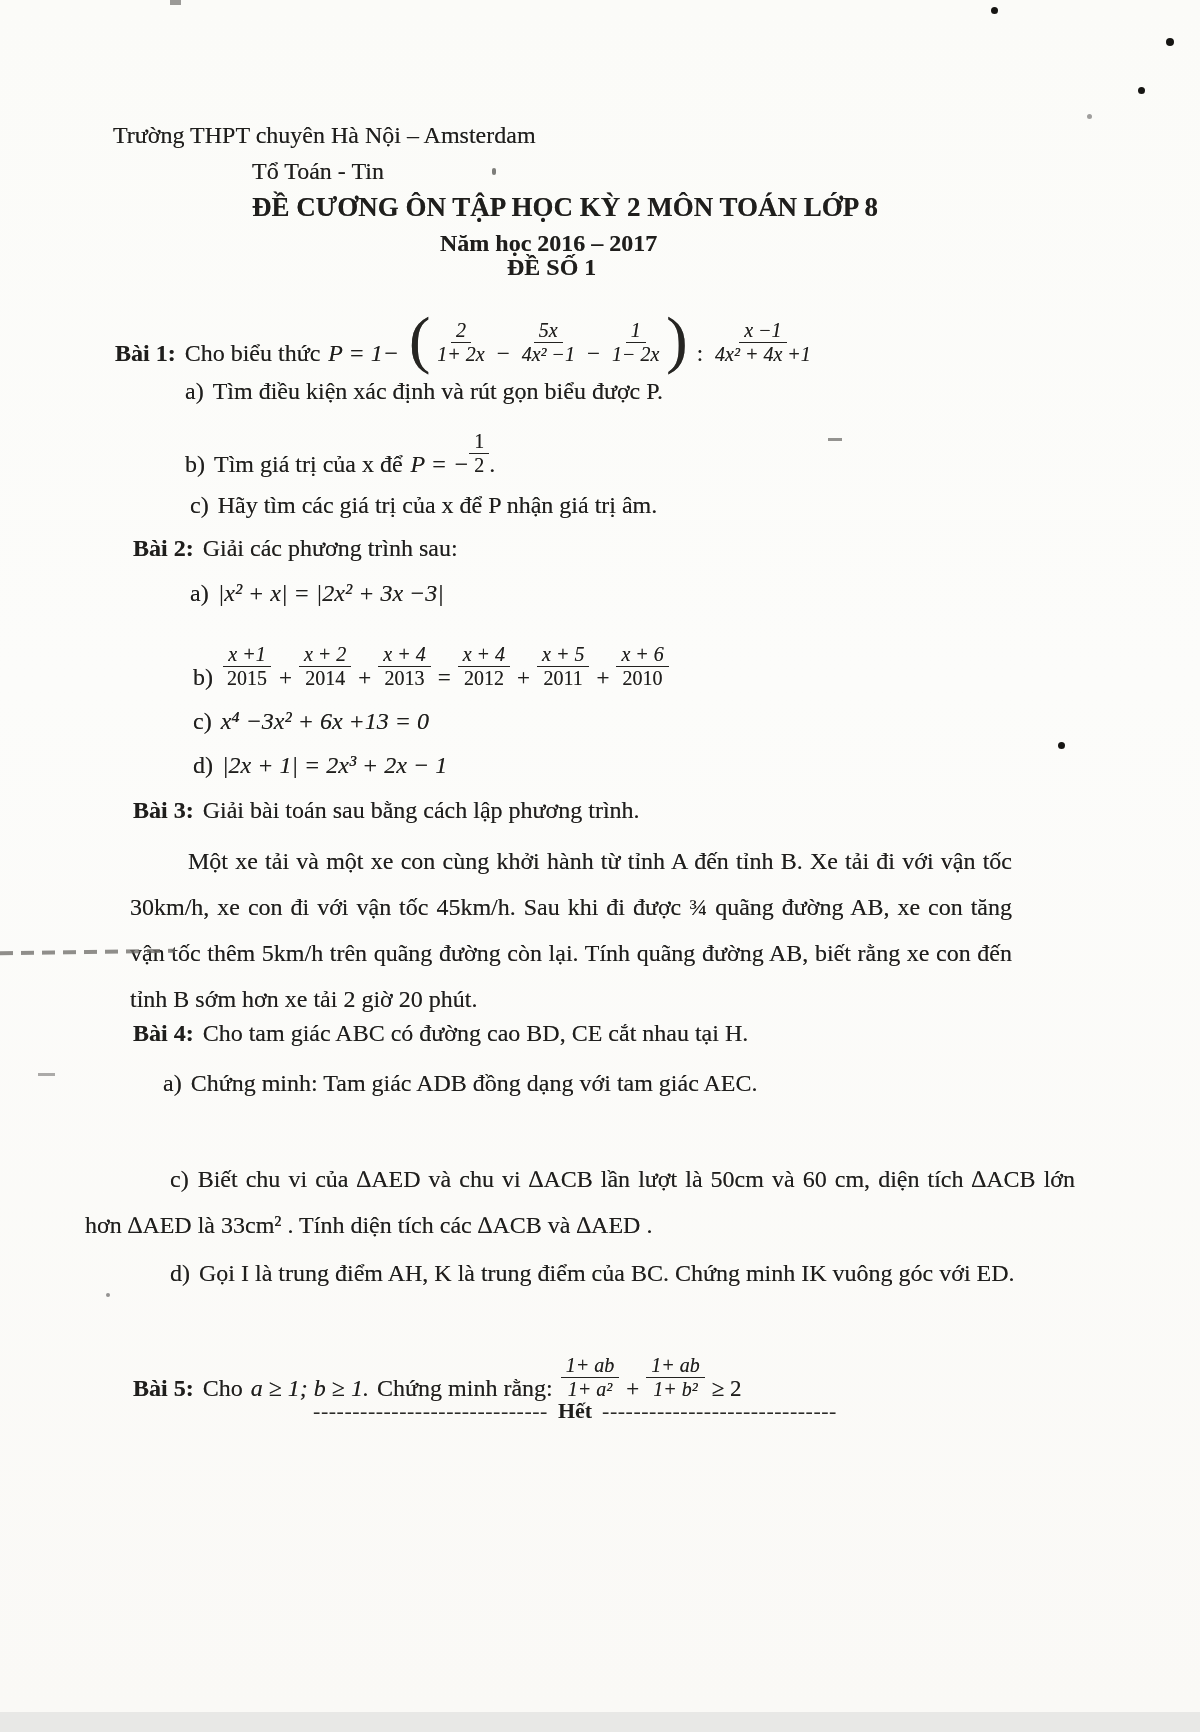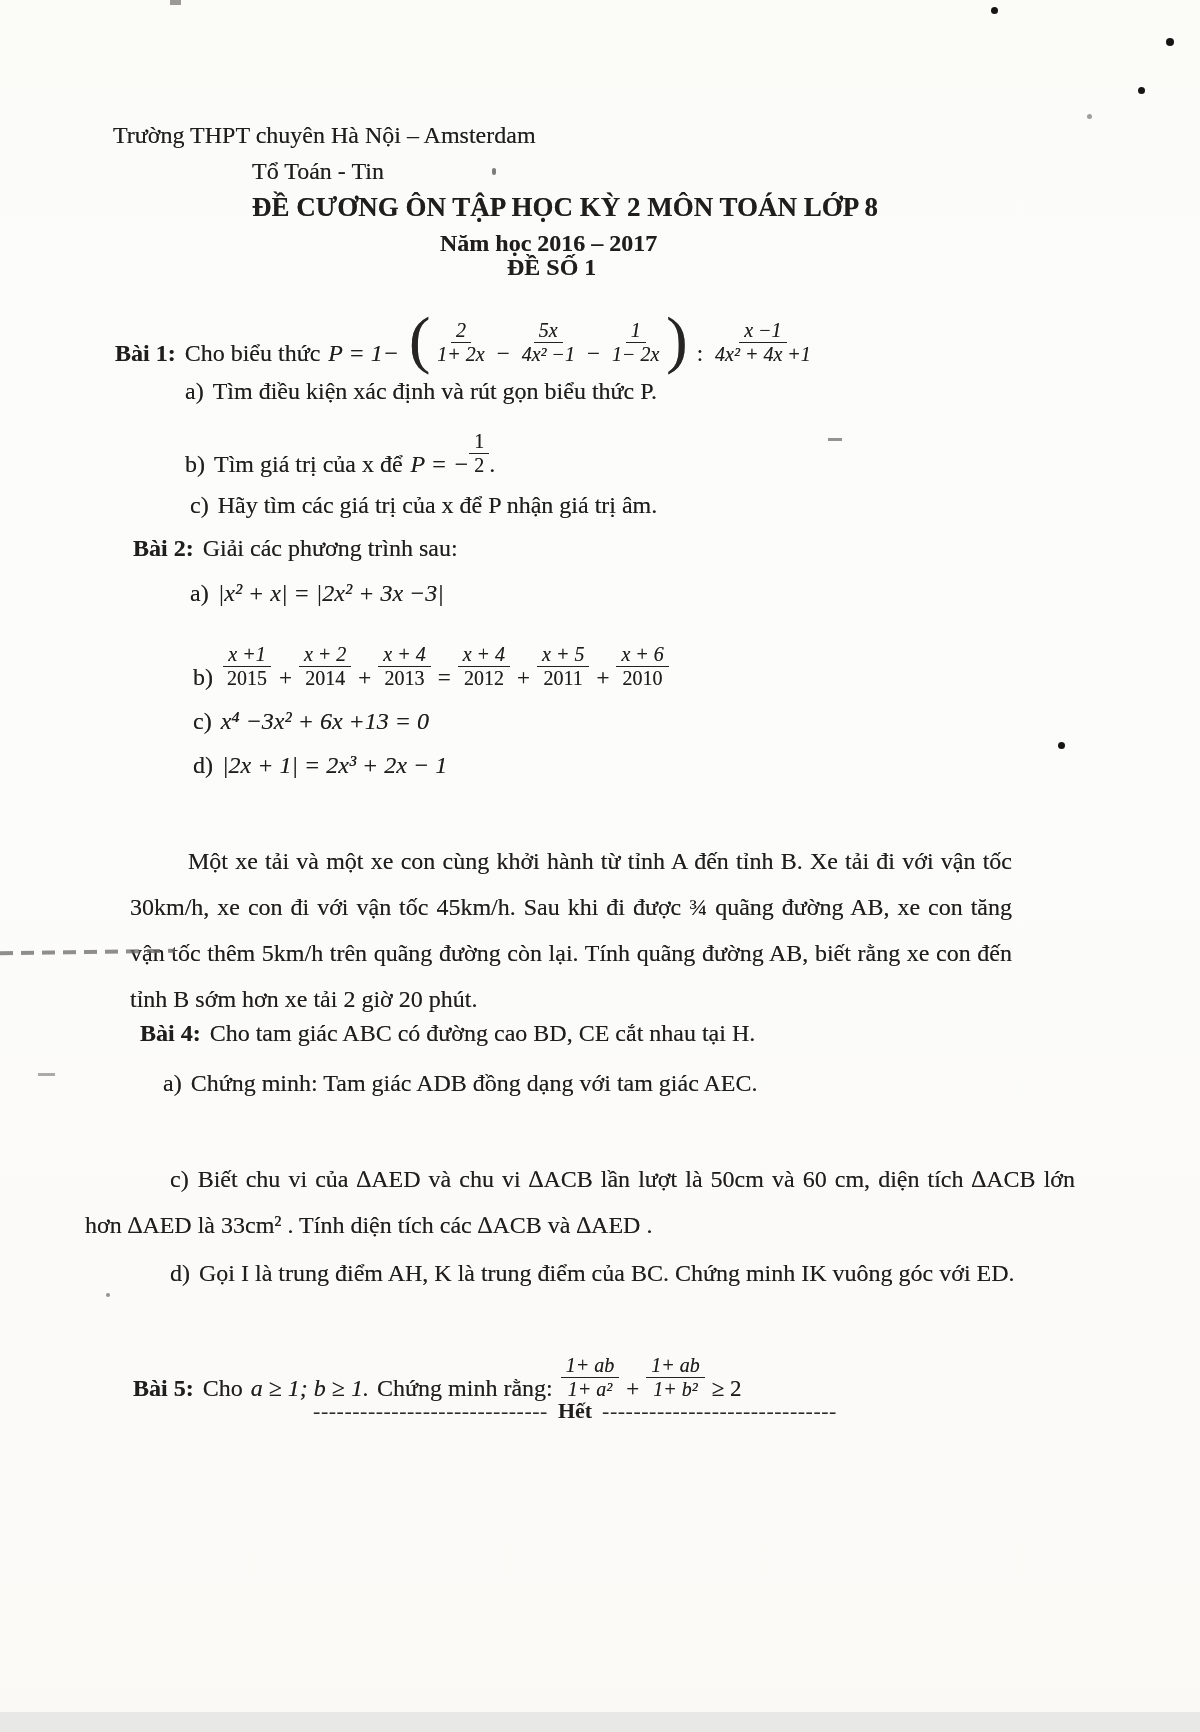--- a/index.html
+++ b/index.html
@@ -67,21 +67,21 @@
       </span>
     <span class="paren">)</span>
     <span class="op">:</span>
     <span class="frac mi">
         <span class="num">x −1</span>
         <span class="den">4x² + 4x +1</span>
       </span>
   </div>
 
   <div class="line" style="left:185px;top:378px;">
-    <span class="ilabel">a)</span><span>Tìm điều kiện xác định và rút gọn biểu thức P.</span>
+    <span class="ilabel">a)</span><span>Tìm điều kiện xác định và rút gọn biểu được P.</span>
   </div>
 
   <div class="line row" style="left:185px;top:418px;height:60px;">
     <span class="ilabel">b)</span>
     <span class="gap">Tìm giá trị của x để</span>
     <span class="mi">P = −</span>
     <span class="frac">
         <span class="num">1</span>
         <span class="den">2</span>
       </span>
@@ -134,24 +134,27 @@
   </div>
 
   <div class="line" style="left:193px;top:708px;">
     <span class="ilabel">c)</span><span class="mi">x⁴ −3x² + 6x +13 = 0</span>
   </div>
 
   <div class="line" style="left:193px;top:752px;">
     <span class="ilabel">d)</span><span class="mi">|2x + 1| = 2x³ + 2x − 1</span>
   </div>
 
+  <div class="line" style="left:133px;top:797px;">
+    <span class="blabel">Bài 3:</span><span>Giải bài toán sau bằng cách lập phương trình.</span>
+  </div>
 
   <div class="para" style="left:130px;top:838px;width:882px;text-indent:58px;">Một xe tải và một xe con cùng khởi hành từ tỉnh A đến tỉnh B. Xe tải đi với vận tốc 30km/h, xe con đi với vận tốc 45km/h. Sau khi đi được ¾ quãng đường AB, xe con tăng vận tốc thêm 5km/h trên quãng đường còn lại. Tính quãng đường AB, biết rằng xe con đến tỉnh B sớm hơn xe tải 2 giờ 20 phút.</div>
 
-  <div class="line" style="left:140px;top:1020px;text-align:right;">
+  <div class="line" style="left:133px;top:1020px;text-align:right;">
     <span class="blabel">Bài 4:</span><span>Cho tam giác ABC có đường cao BD, CE cắt nhau tại H.</span>
   </div>
 
   <div class="line" style="left:163px;top:1070px;">
     <span class="ilabel">a)</span><span>Chứng minh: Tam giác ADB đồng dạng với tam giác AEC.</span>
   </div>
 
 
   <div class="para" style="left:85px;top:1156px;width:990px;text-indent:85px;">
     <span class="ilabel">c)</span><span>Biết chu vi của ∆AED và chu vi ∆ACB lần lượt là 50cm và 60 cm, diện tích ∆ACB lớn hơn ∆AED là 33cm² . Tính diện tích các ∆ACB và ∆AED .</span>

